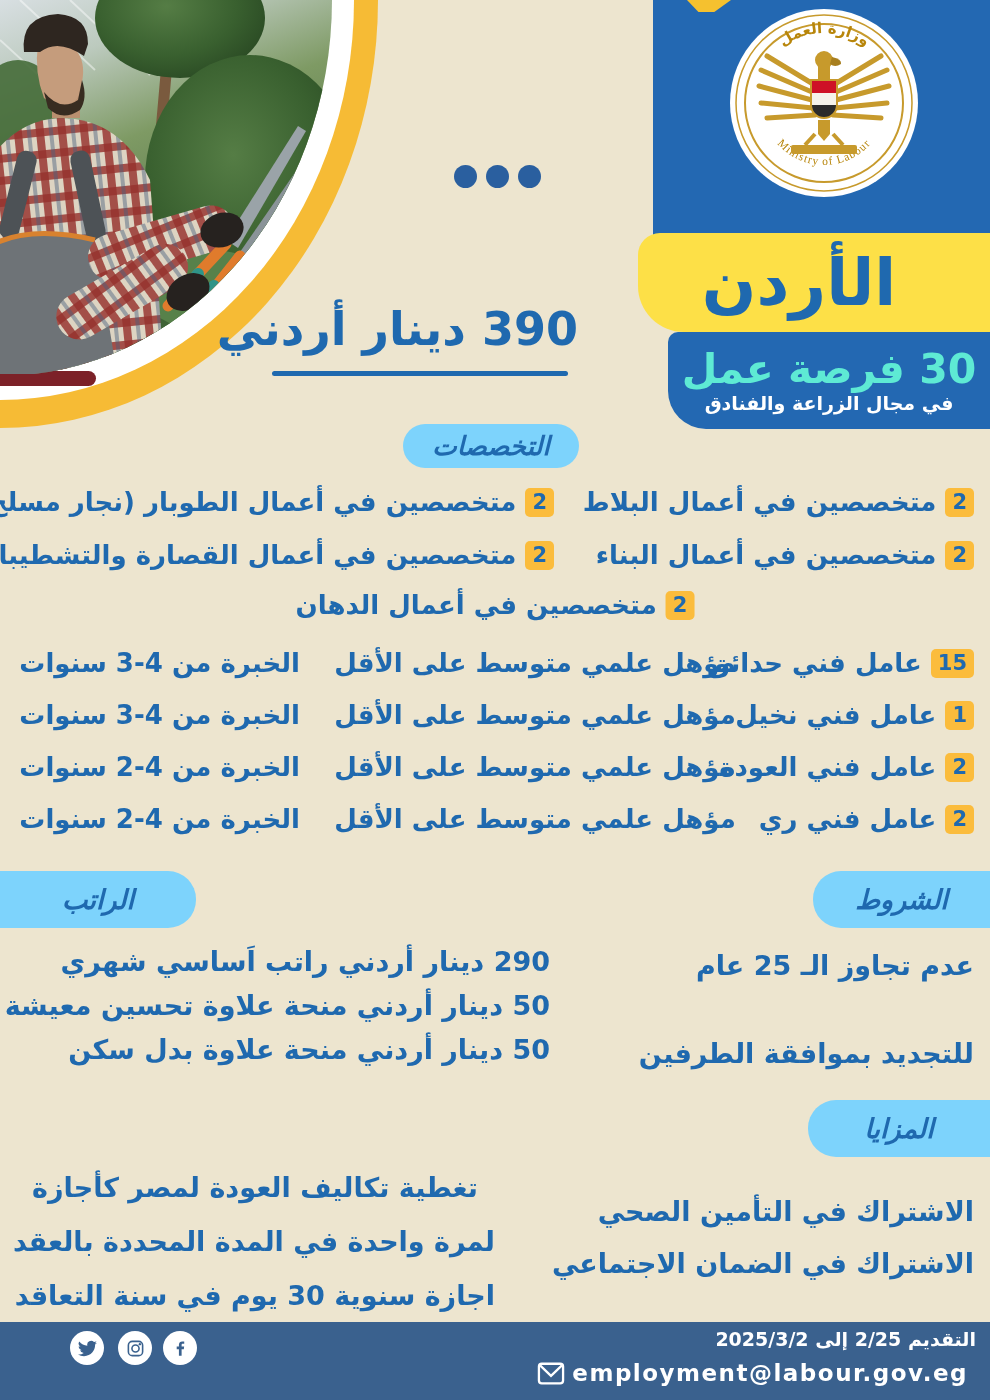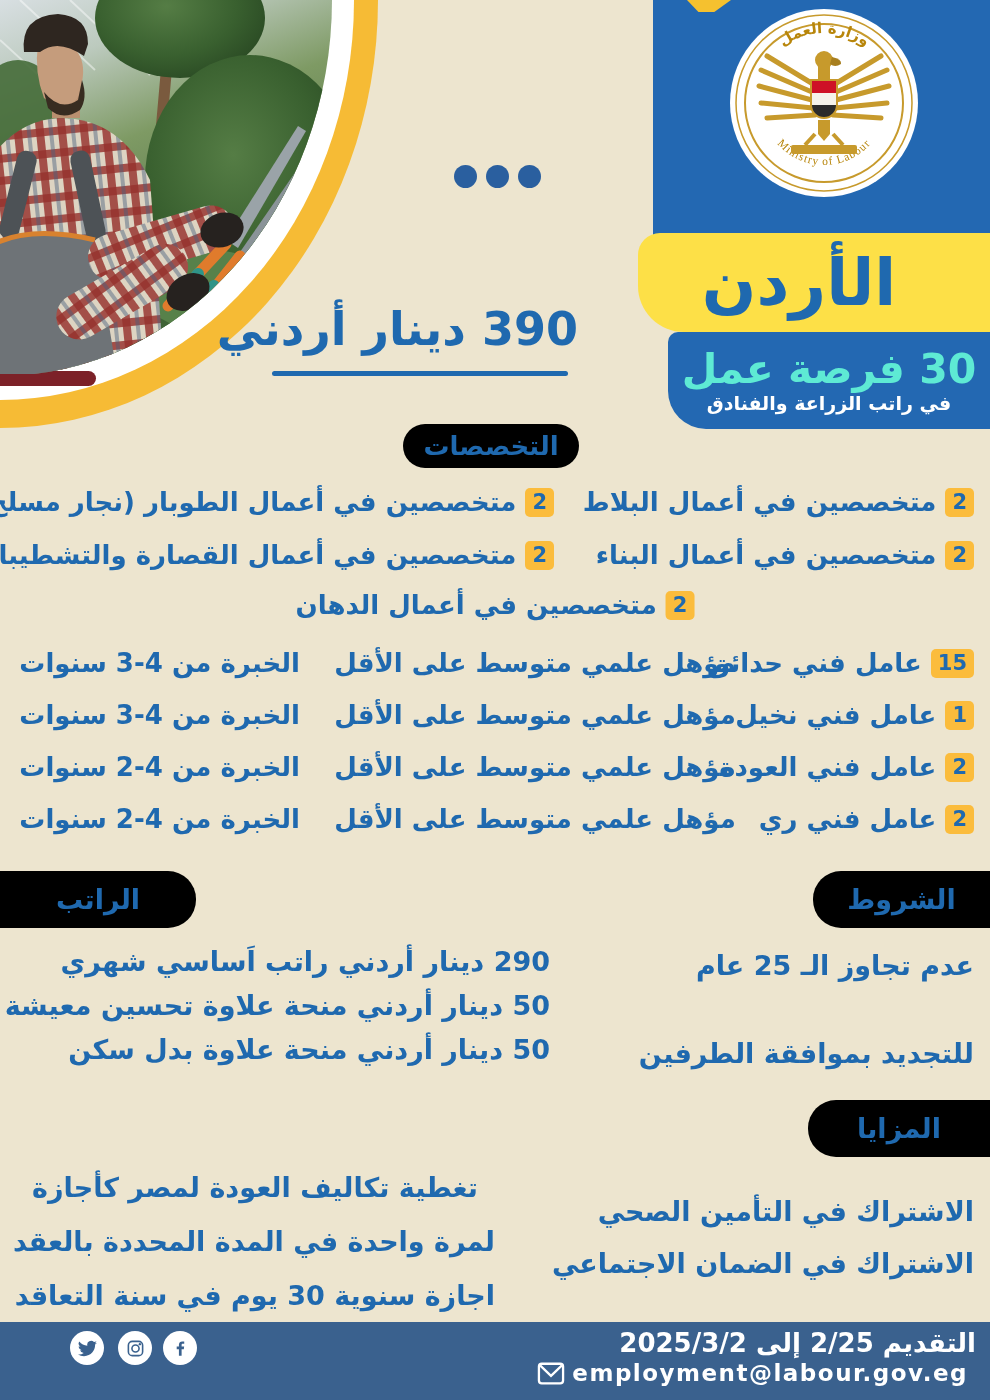--- a/index.html
+++ b/index.html
@@ -34,22 +34,22 @@
   .photo{left:0;top:0;width:332px;height:376px;border-radius:0 0 100% 0;overflow:hidden;}
 
   
   .dots{left:454px;top:165px;display:flex;gap:9px;direction:ltr;}
   .dot{width:23px;height:23px;border-radius:50%;background:#2A5F9F;display:inline-block;}
   .hero-salary{right:412px;top:303px;font-size:46px;font-weight:bold;color:#1F69AF;
                white-space:nowrap;line-height:1.15;}
   .hero-underline{right:422px;top:371px;width:296px;height:5px;background:#1F69AF;border-radius:3px;}
 
   
-  .badge{background:#000000;color:#1F69AF;font-weight:bold;display:flex;
-         align-items:center;justify-content:center;white-space:nowrap;}
+  .badge{background:#7dd3fc;color:#1F69AF;font-weight:bold;display:flex;
+         align-items:center;justify-content:center;white-space:nowrap;font-style:italic;}
   .b-spec{left:403px;top:424px;width:176px;height:44px;border-radius:22px;font-size:26px;}
   .b-salary{left:0;top:871px;width:196px;height:57px;border-radius:0 28px 28px 0;font-size:27px;}
   .b-cond{left:813px;top:871px;width:177px;height:57px;border-radius:28px 0 0 28px;font-size:27px;}
   .b-vac{left:0;top:1100px;width:206px;height:57px;border-radius:0 28px 28px 0;font-size:27px;}
   .b-ben{left:808px;top:1100px;width:182px;height:57px;border-radius:28px 0 0 28px;font-size:27px;}
 
   
   .item{display:flex;align-items:center;gap:9px;direction:rtl;white-space:nowrap;}
   .mark{background:#FBBC3C;color:#1F69AF;font-weight:bold;font-size:21px;
         border-radius:5px;padding:2px 7px;line-height:1.2;}
@@ -69,21 +69,21 @@
   .con1{right:16px;top:950px;}  .con2{right:16px;top:994px;}  .con3{right:16px;top:1038px;}
   .vacl{left:15px;width:480px;text-align:center;}
   .vac1{top:1172px;} .vac2{top:1226px;} .vac3{top:1280px;}
   .ben1{right:16px;top:1196px;} .ben2{right:16px;top:1248px;}
 
   
   .footer{left:0;top:1322px;width:990px;height:78px;background:#3A618E;}
   .soc{top:1331px;width:34px;height:34px;border-radius:50%;background:#fff;
        display:flex;align-items:center;justify-content:center;}
   .soc-tw{left:70px;} .soc-ig{left:118px;} .soc-fb{left:163px;}
-  .f-date{right:14px;top:1328px;color:#fff;font-weight:bold;font-size:26px;white-space:nowrap;}
+  .f-date{right:14px;top:1328px;color:#fff;font-weight:bold;font-size:19px;white-space:nowrap;}
   .f-mail{right:22px;top:1360px;display:flex;direction:ltr;align-items:center;gap:7px;}
   .f-mail span{color:#fff;font-size:23px;font-weight:bold;letter-spacing:1.5px;white-space:nowrap;}
 </style>
 </head>
 <body>
 
 <div id="poster">
 
   <div class="abs ring-y"></div>
   <div class="abs ring-w"></div>
@@ -192,21 +192,21 @@
         <line x1="104" y1="126" x2="114" y2="137" stroke="#C79A2C" stroke-width="4"></line>
         <rect x="62" y="137" width="66" height="9" rx="2" fill="#C79A2C"></rect>
       </g>
     </svg>
   </div>
   <div class="abs country-banner">
     <span>الأردن</span>
   </div>
   <div class="abs opp-panel">
     <div class="opp-count">30 فرصة عمل</div>
-    <div class="opp-field">في راتب الزراعة والفنادق</div>
+    <div class="opp-field">في مجال الزراعة والفنادق</div>
   </div>
 
   <div class="abs dots">
     <span class="dot"></span>
     <span class="dot"></span>
     <span class="dot"></span>
   </div>
   <div class="abs hero-salary">390 دينار أردني</div>
   <div class="abs hero-underline"></div>
 

